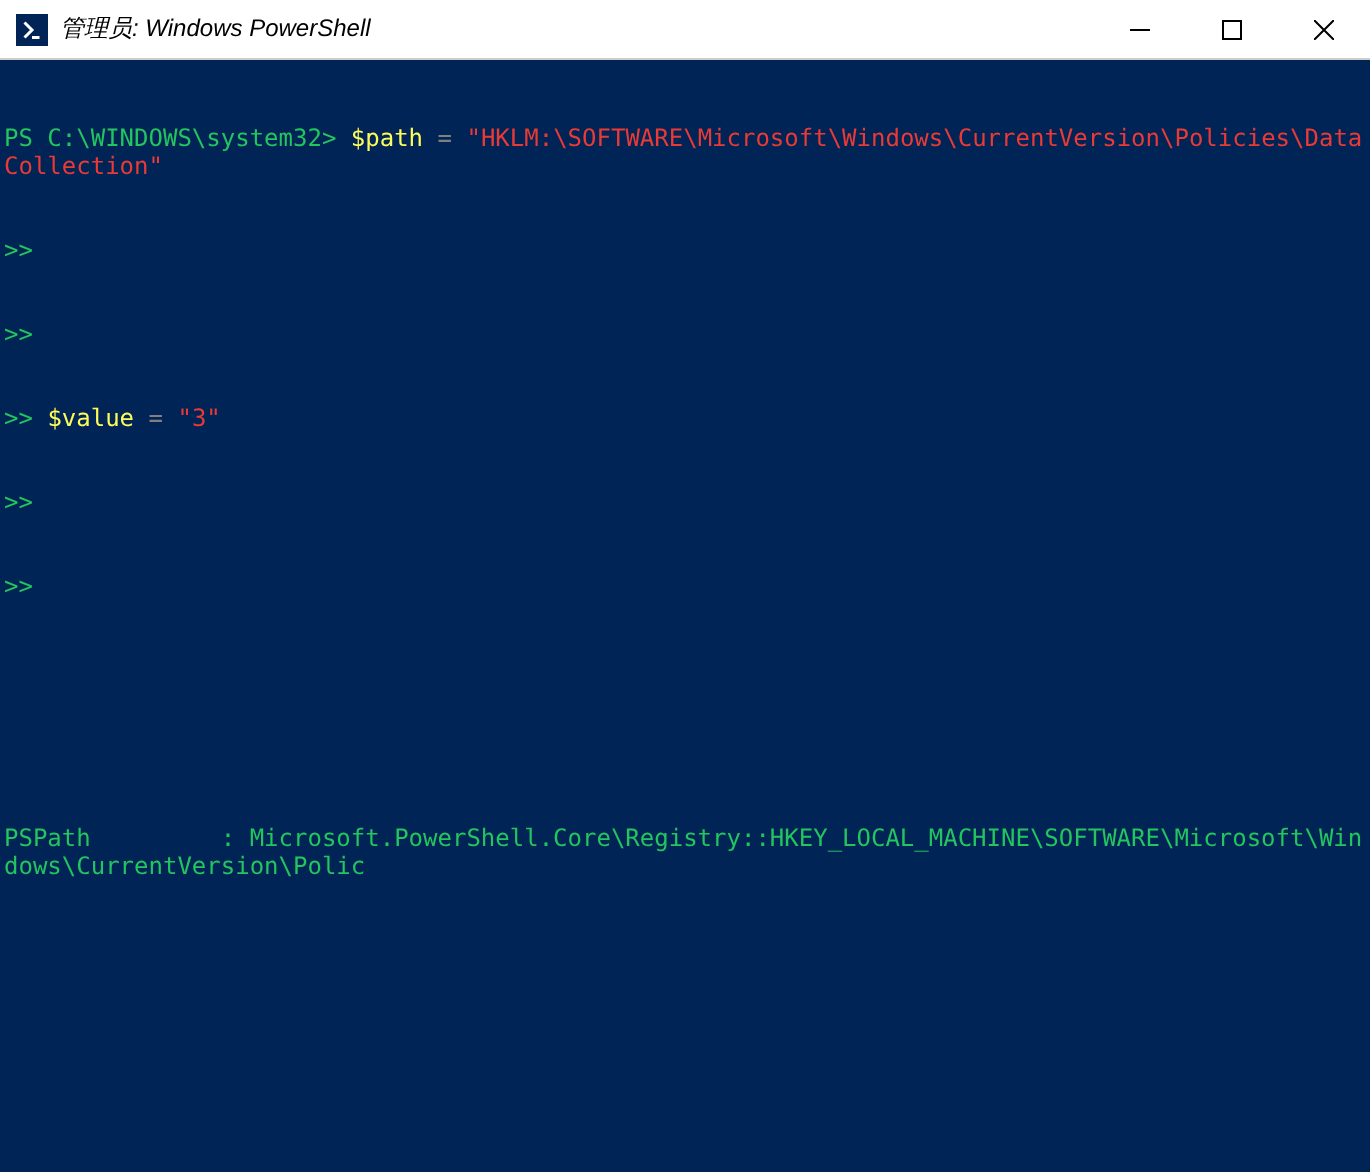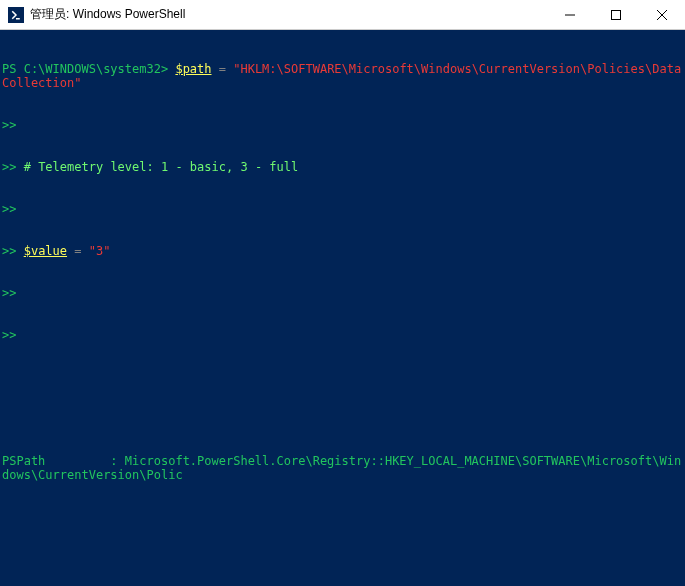--- a/index.html
+++ b/index.html
@@ -24,38 +24,38 @@
     font-family: "Segoe UI", sans-serif;
     font-size: 12px;
   }
   .titlebar .icon {
     width: 16px; height: 16px;
     margin: 0 6px 0 8px;
     background: #012456;
     display: flex; align-items: center; justify-content: center;
   }
   .titlebar .icon svg { width: 12px; height: 12px; }
-  .titlebar .title { flex: 1; }
+  .titlebar .title { flex: 1; font-style: italic; }
   .winbtns { display: flex; height: 100%; }
   .winbtn {
     width: 46px; height: 100%;
     display: flex; align-items: center; justify-content: center;
     font-family: "Segoe UI", sans-serif;
   }
   .winbtn svg { width: 10px; height: 10px; stroke: #000; stroke-width: 1; fill: none; }
   .terminal {
     flex: 1;
     background: #012456;
     padding: 4px 0 0 0;
     line-height: 14px;
     white-space: pre;
     overflow: hidden;
   }
   .line { min-height: 14px; white-space: pre-wrap; word-break: break-all; padding-left: 2px; }
-  .y { color: #fefc59; text-decoration: underline; }
+  .y { color: #fefc59; }
   .g { color: #70f870; }
   .r { color: #ea3a36; }
   .gr { color: #808080; }
   .w { color: #e5e5e5; }
   .c { color: #22c55e; }
 </style>
 </head>
 <body>
 
 <div class="titlebar">
@@ -80,21 +80,20 @@
       <svg viewBox="0 0 10 10">
           <path d="M0 0 L10 10 M10 0 L0 10"></path>
         </svg>
     </div>
   </div>
 </div>
 
 <div class="terminal">
   <div class="line"><span class="c">PS C:\WINDOWS\system32&gt;</span> <span class="y">$path</span><span class="gr"> = </span><span class="r">"HKLM:\SOFTWARE\Microsoft\Windows\CurrentVersion\Policies\DataCollection"</span></div>
   <div class="line"><span class="c">&gt;&gt;</span></div>
-  <div class="line"><span class="c">&gt;&gt;</span> <span class="g"># Telemetry level: 1 - basic, 3 - full</span></div>
   <div class="line"><span class="c">&gt;&gt;</span></div>
   <div class="line"><span class="c">&gt;&gt;</span> <span class="y">$value</span><span class="gr"> = </span><span class="r">"3"</span></div>
   <div class="line"><span class="c">&gt;&gt;</span></div>
   <div class="line"><span class="c">&gt;&gt;</span></div>
   <div class="line">&nbsp;</div>
   <div class="line">&nbsp;</div>
   <div class="line c"><span>PSPath         : </span><span>Microsoft.PowerShell.Core\Registry::HKEY_LOCAL_MACHINE\SOFTWARE\Microsoft\Windows\CurrentVersion\Polic</span></div>
   
   
   

